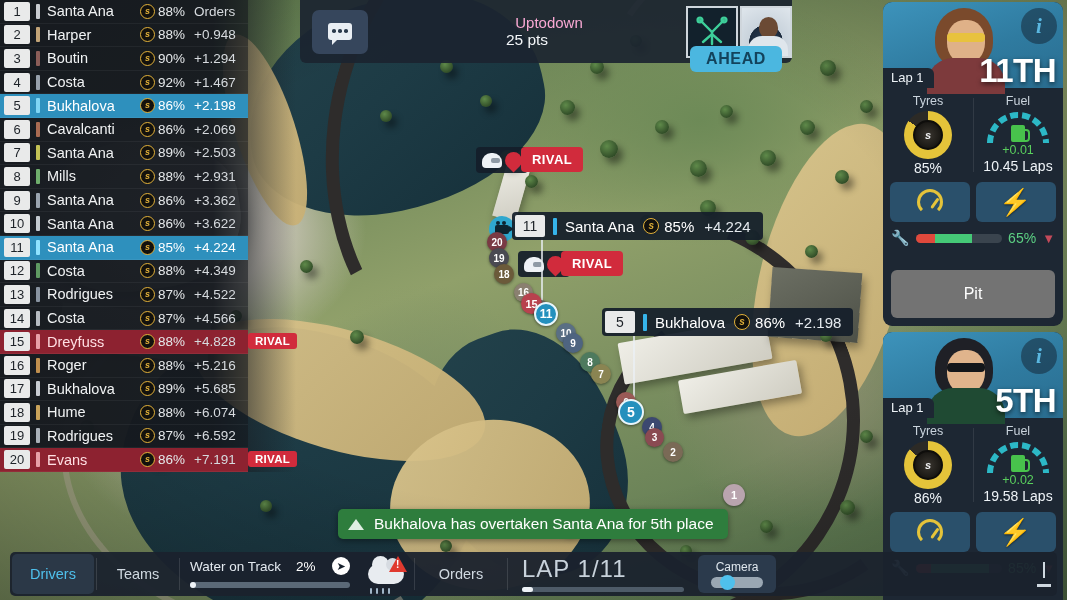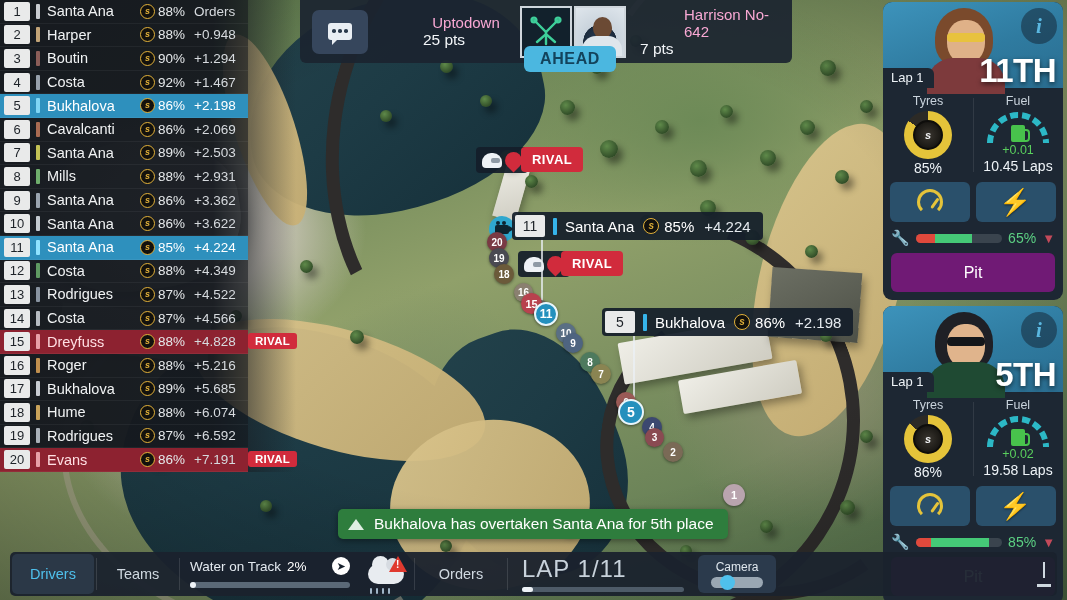--- a/index.html
+++ b/index.html
@@ -278,21 +278,21 @@
   .dial::after { content:""; position:absolute; left: 10px; top: 4px; width: 2.5px; height: 12px; background: #e5c43a; transform-origin: bottom center; transform: rotate(35deg); border-radius: 2px; }
   .bolt { font-size: 26px; color: #f2c51f; line-height: 1; text-shadow: 0 1px 2px rgba(0,0,0,.5); }
   .cond-row { display: flex; align-items: center; gap: 6px; padding: 7px 8px 4px; }
   .wrench { color: #b9c4ce; font-size: 15px; }
   .cond-bar { flex: 1; height: 9px; border-radius: 5px; background: #3a444e; overflow: hidden; display: flex; }
   .cond-red { background: #e0493c; }
   .cond-green { background: #45c977; }
   .cond-pct { color: #5cd083; font-size: 14px; }
   .chev { color: #c44a5a; font-size: 13px; }
   .pit-btn {
-    margin: 2px 8px 8px; height: 39px; background: #701a75; border-radius: 6px;
+    margin: 19px 8px 8px; height: 48px; background: #737373; border-radius: 6px;
     color: #fff; font-size: 16px; display: flex; align-items: center; justify-content: center;
   }
 
   
   .notif {
     position: absolute; left: 338px; top: 509px; height: 30px;
     background: #2e7d3d; border-radius: 5px; display: flex; align-items: center;
     padding: 0 14px 0 10px; box-shadow: 0 2px 6px rgba(0,0,0,.4);
   }
   .notif .tri { width: 0; height: 0; border-left: 8px solid transparent; border-right: 8px solid transparent; border-bottom: 11px solid #dfeee2; margin-right: 10px; }
@@ -303,21 +303,21 @@
     position: absolute; left: 10px; bottom: 4px; width: 1047px; height: 44px;
     background: rgba(26,34,45,.95); border-radius: 5px; display: flex; align-items: stretch;
   }
   .bb-tab {
     width: 82px; display: flex; align-items: center; justify-content: center;
     color: #cfd8e0; font-size: 14.5px;
   }
   .bb-tab.active { background: #2b3847; color: #4fc0ec; border-radius: 5px; margin: 2px; }
   .bb-sep { width: 1px; background: rgba(255,255,255,.12); margin: 6px 0; }
   .water-box { width: 178px; padding: 5px 8px 0 10px; position: relative; }
-  .water-line { display: flex; align-items: center; color: #e4eaf0; font-size: 13.5px; gap: 6px; }
+  .water-line { display: flex; align-items: center; color: #e4eaf0; font-size: 13.5px; gap: 15px; }
   .water-pct { color: #fff; font-size: 13.5px; }
   .arrow-btn { width: 18px; height: 18px; border-radius: 50%; background: #fff; color: #16202c; font-size: 11px; display:flex; align-items:center; justify-content:center; margin-left: auto; }
   .water-track { height: 6px; background: #5b6977; border-radius: 3px; margin-top: 7px; position: relative; }
   .water-fill { position: absolute; left: 0; top: 0; height: 6px; width: 6px; background: #eef3f7; border-radius: 3px; }
   .weather { width: 56px; display: flex; align-items: center; justify-content: center; position: relative; }
   .cloud { width: 36px; height: 20px; background: #e8ecf0; border-radius: 12px; position: relative; }
   .cloud::before { content:""; position:absolute; left:4px; top:-8px; width:17px; height:17px; background:#e8ecf0; border-radius:50%; }
   .cloud::after { content:""; position:absolute; right:5px; top:-6px; width:13px; height:13px; background:#d6dbe1; border-radius:50%; }
   .rain { position: absolute; left: 12px; bottom: 2px; display: flex; gap: 4px; }
   .rain i { width: 2px; height: 6px; background: #9fb4c6; display: block; border-radius: 1px; }
@@ -649,24 +649,20 @@
             <circle cx="32" cy="8" r="2.4"></circle>
           </g>
         </svg>
       </div>
       <div class="badge-photo">
         <div class="head"></div>
           <div class="body"></div>
       </div>
       <div class="ahead">AHEAD</div>
     </div>
-    <div class="team-right">
-      <div class="team-name">Harrison No-642</div>
-      <div class="team-pts">7 pts</div>
-    </div>
   </div>
 
   <div class="cards" id="cards">
       <div class="card">
         <div class="card-hero">
           <div class="hero-portrait">
             <div class="pt-hair" style="background:#7a4a2c"></div>
             <div class="pt-face" style="background:#dfb188"></div>
             <div class="pt-glass" style="background:#e8c23e"></div>
             <div class="pt-torso" style="background:#7d3a3c"></div>

